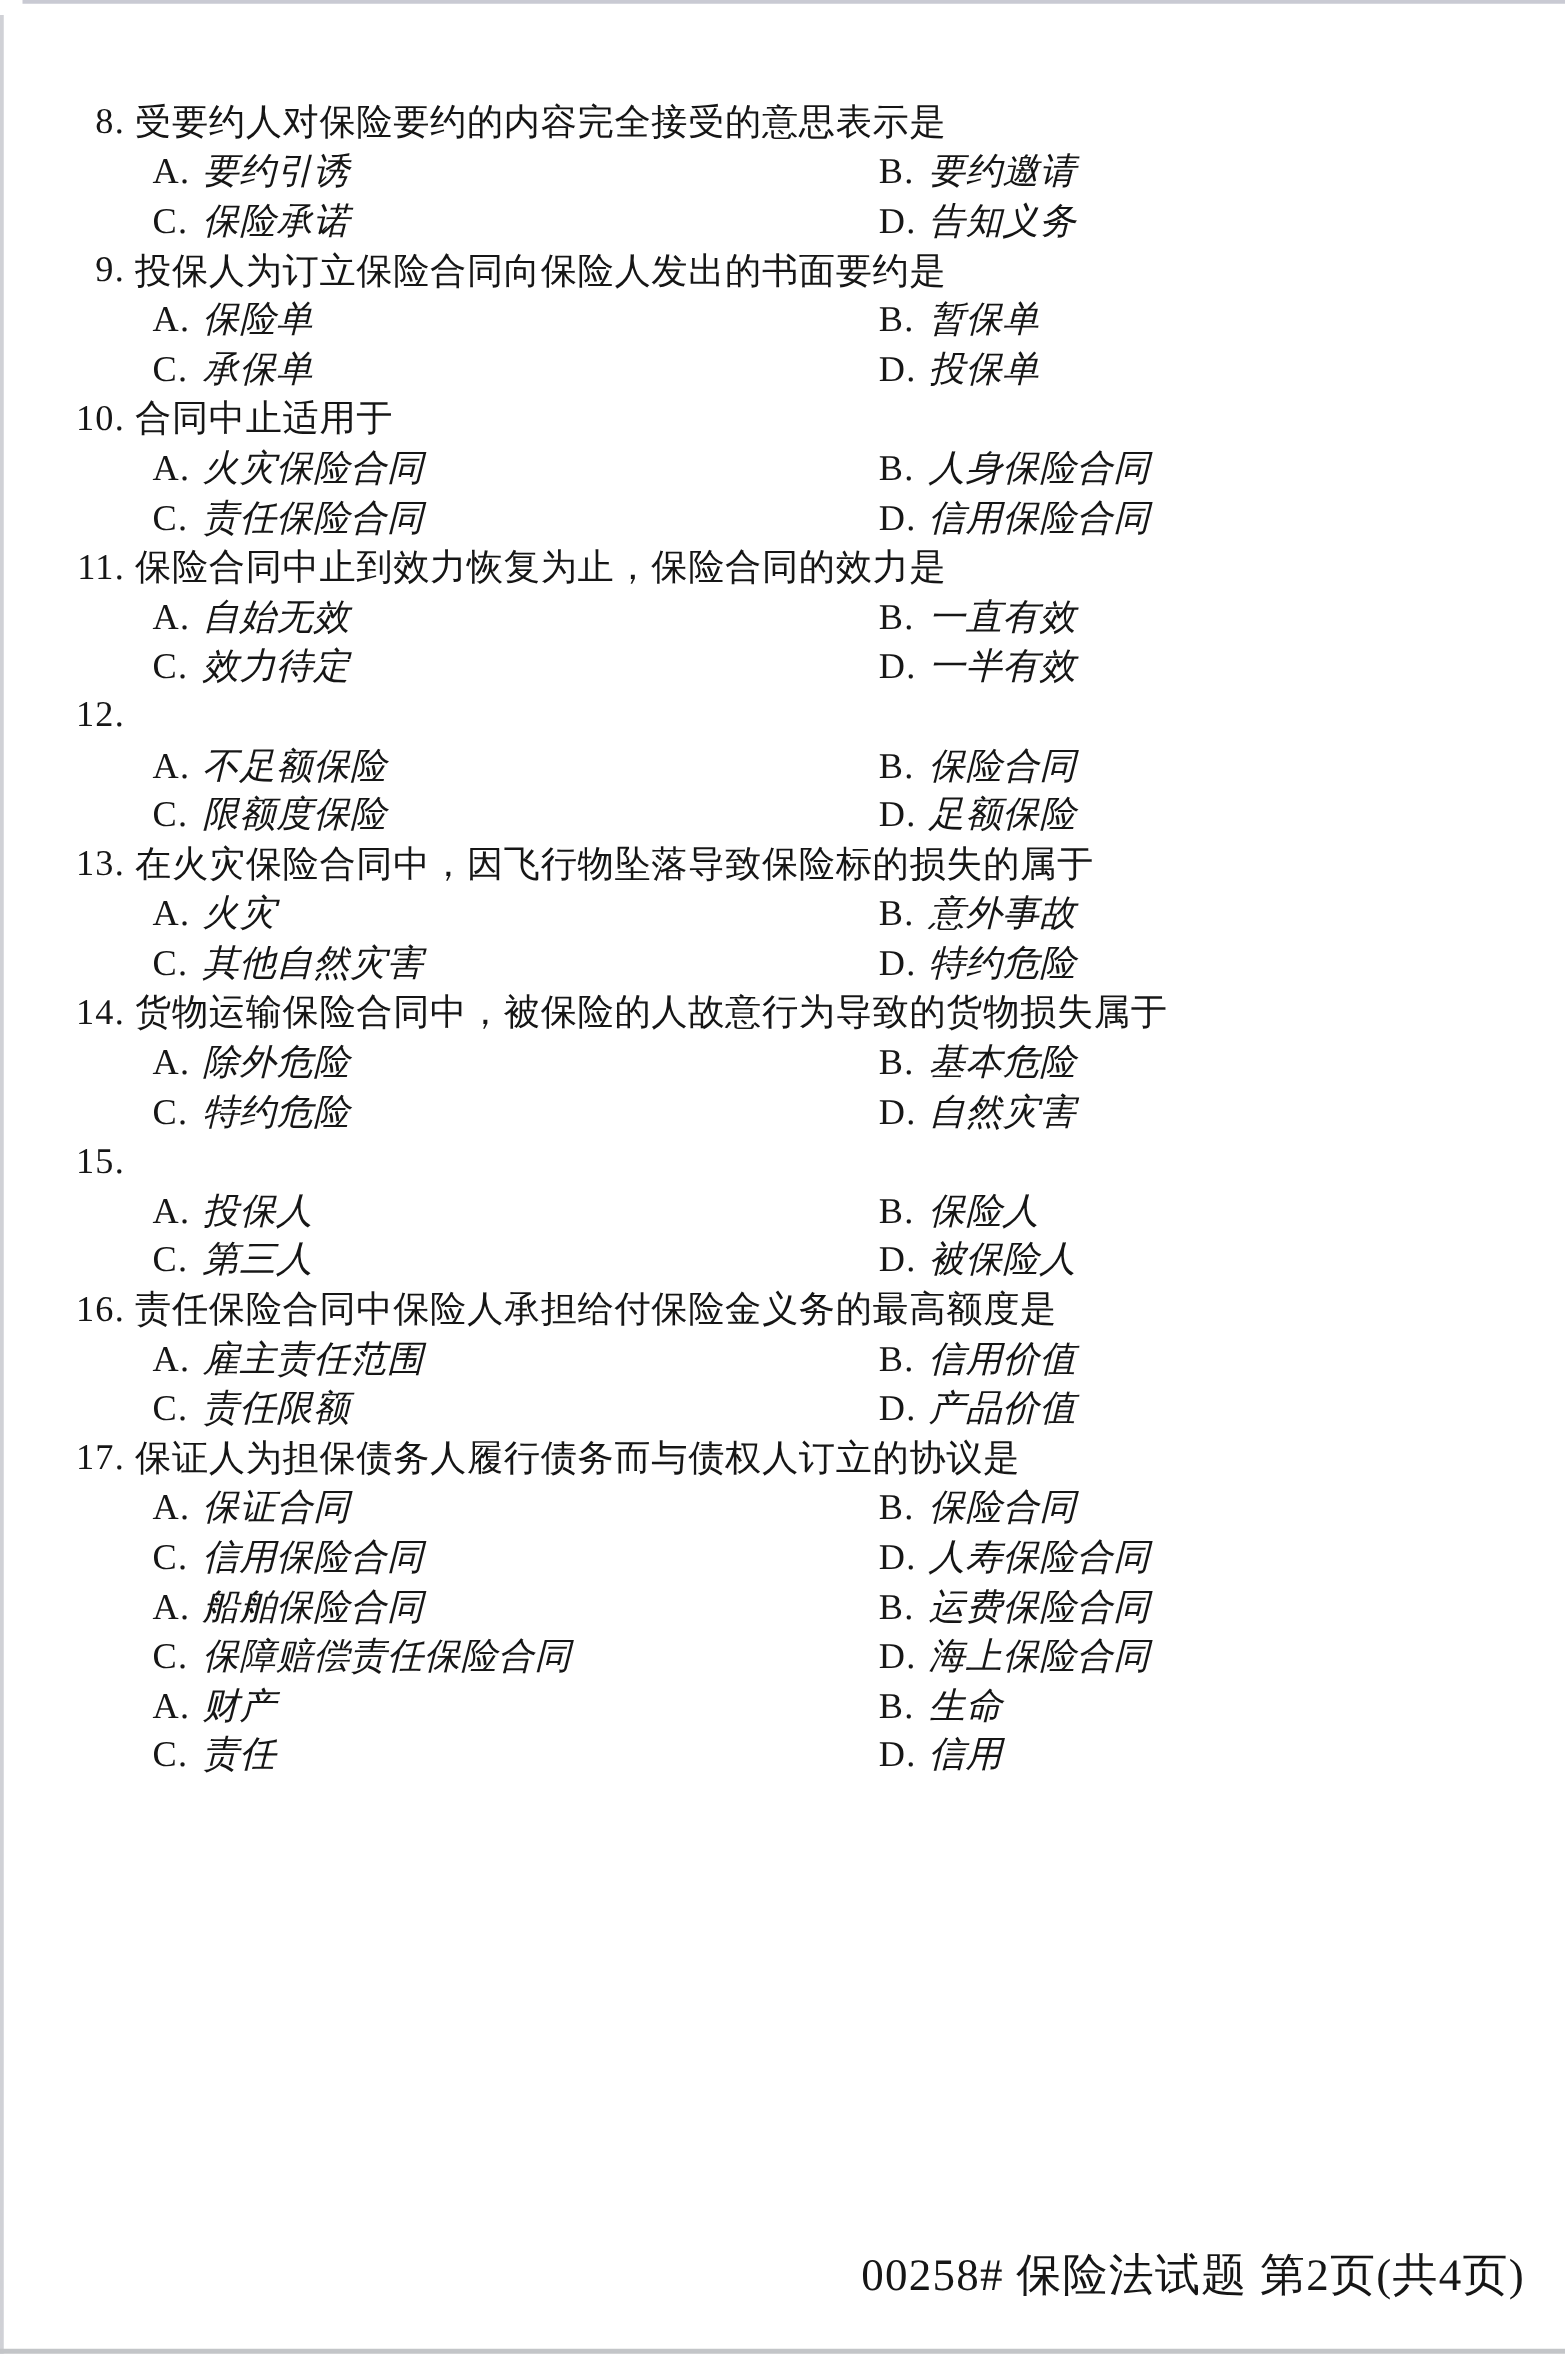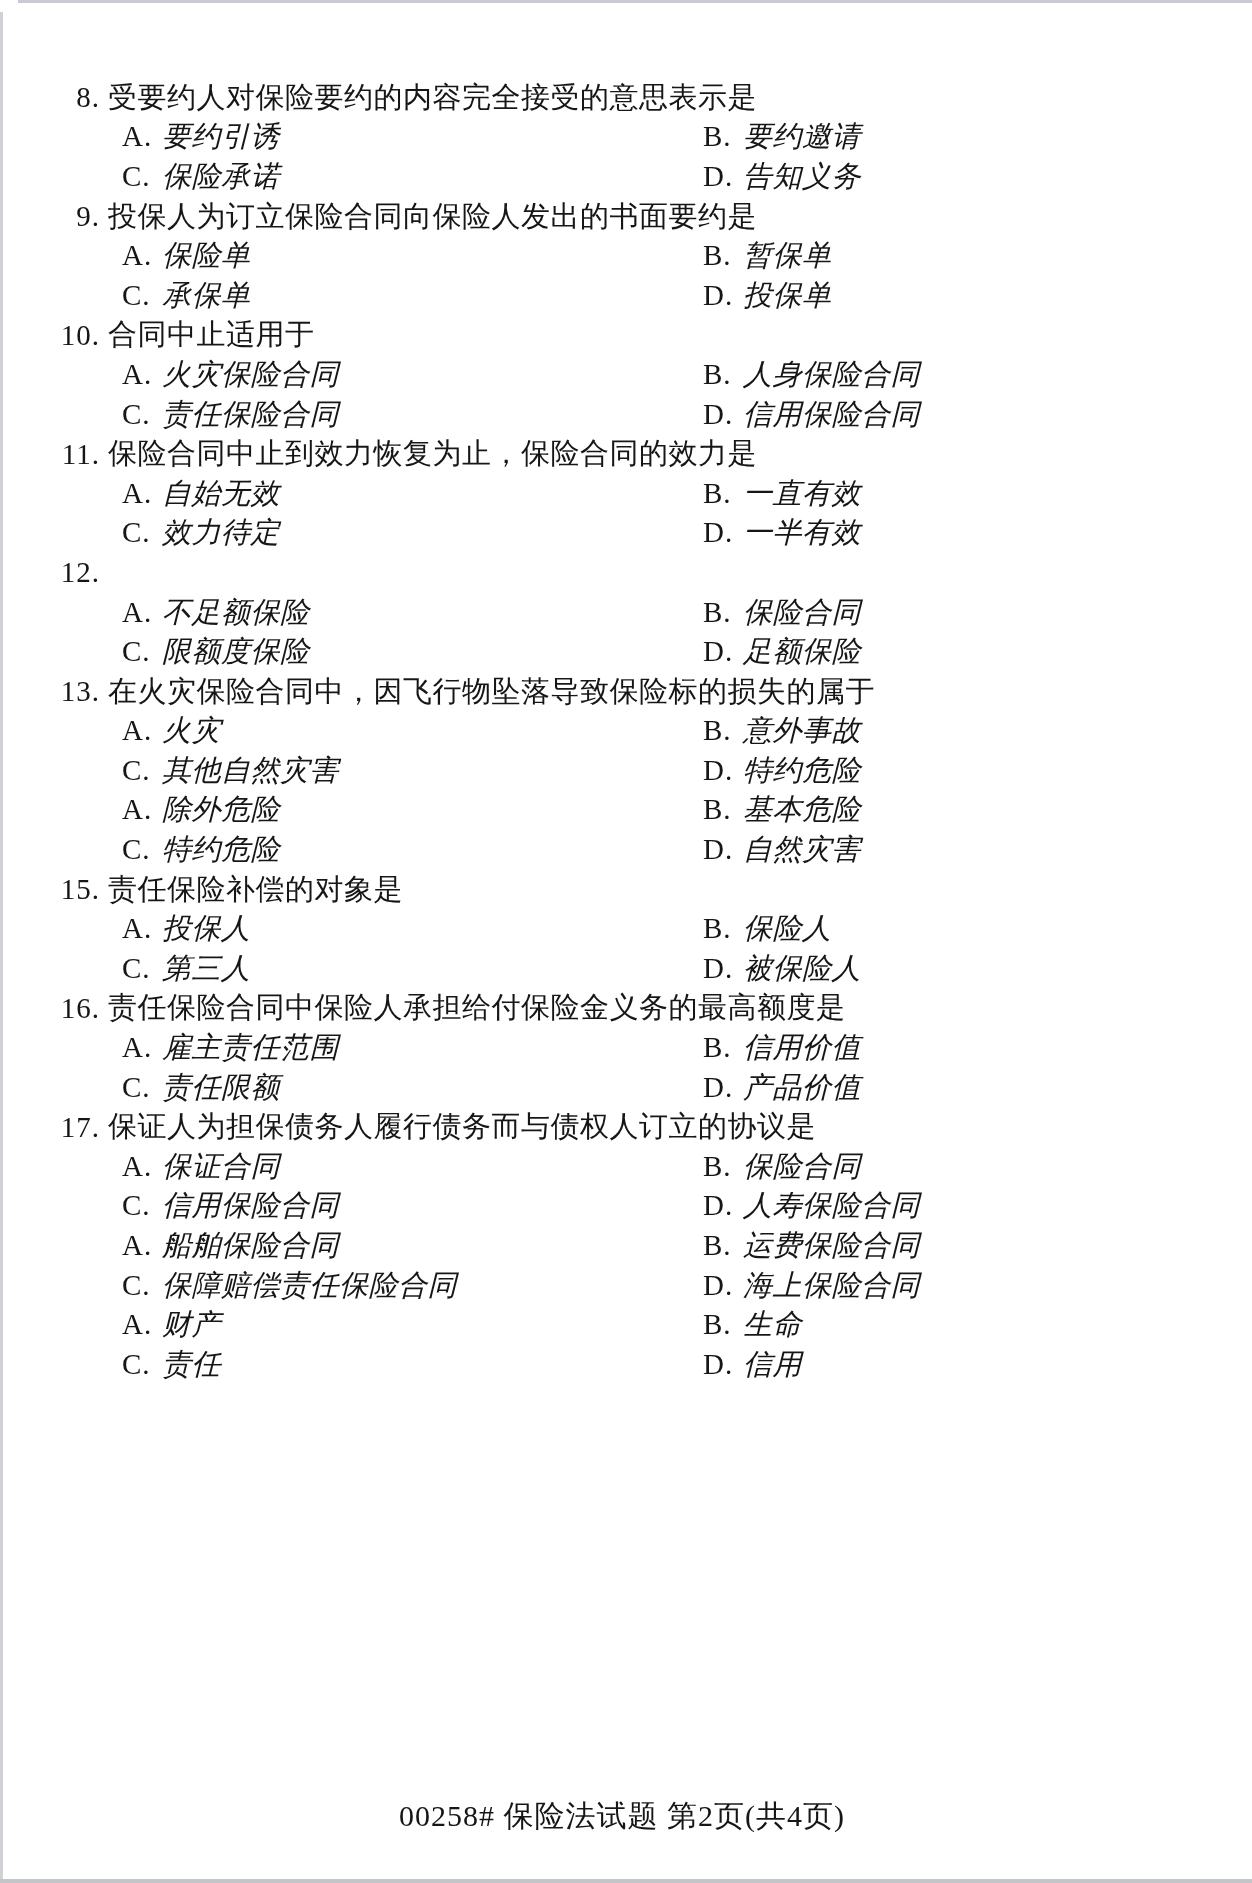--- a/index.html
+++ b/index.html
@@ -76,24 +76,24 @@
     flex: 0 0 40px;
     letter-spacing: 1px;
   }
   .otext {
     letter-spacing: 0.5px;
     font-style: italic;
   }
   .footer {
     position: absolute;
     top: 1796px;
-    left: 12px;
+    left: 0;
     width: 1220px;
-    text-align: center;
-    font-size: 30px;
+    text-align: right;
+    font-size: 36px;
     letter-spacing: 1px;
   }
 </style>
 </head>
 <body>
 
 <div class="strip-top"></div>
 <div class="strip-left"></div>
 <div class="strip-bottom"></div>
 
@@ -253,20 +253,24 @@
         <span class="otext">其他自然灾害</span>
       </div>
       <div class="opt">
         <span class="olabel">D.</span>
         <span class="otext">特约危险</span>
       </div>
     </div>
   </section>
 
   <section class="question">
+    <div class="qline">
+      <span class="qnum">14.</span>
+      <span class="qtext">货物运输保险合同中，被保险的人故意行为导致的货物损失属于</span>
+    </div>
     <div class="optrow">
       <div class="opt opt-left">
         <span class="olabel">A.</span>
         <span class="otext">除外危险</span>
       </div>
       <div class="opt">
         <span class="olabel">B.</span>
         <span class="otext">基本危险</span>
       </div>
     </div>
@@ -278,21 +282,20 @@
       <div class="opt">
         <span class="olabel">D.</span>
         <span class="otext">自然灾害</span>
       </div>
     </div>
   </section>
 
   <section class="question">
     <div class="qline">
       <span class="qnum">15.</span>
-      <span class="qtext">责任保险补偿的对象是</span>
     </div>
     <div class="optrow">
       <div class="opt opt-left">
         <span class="olabel">A.</span>
         <span class="otext">投保人</span>
       </div>
       <div class="opt">
         <span class="olabel">B.</span>
         <span class="otext">保险人</span>
       </div>

